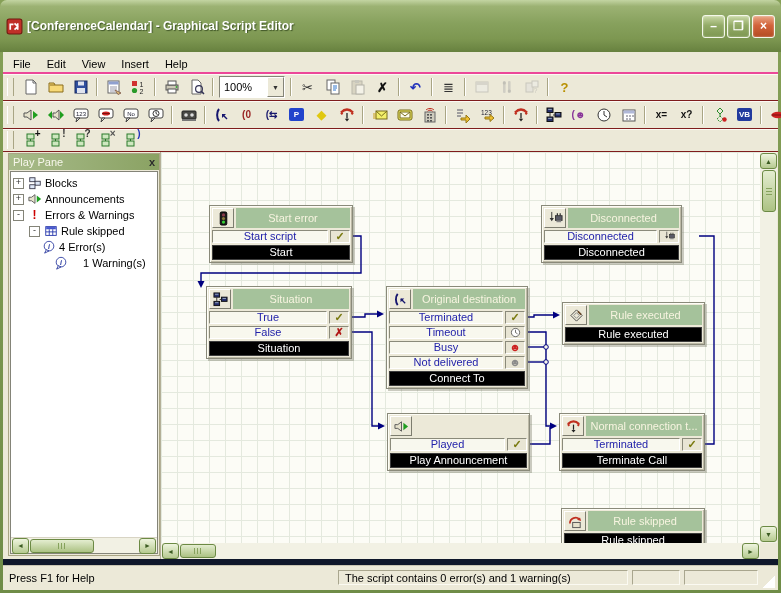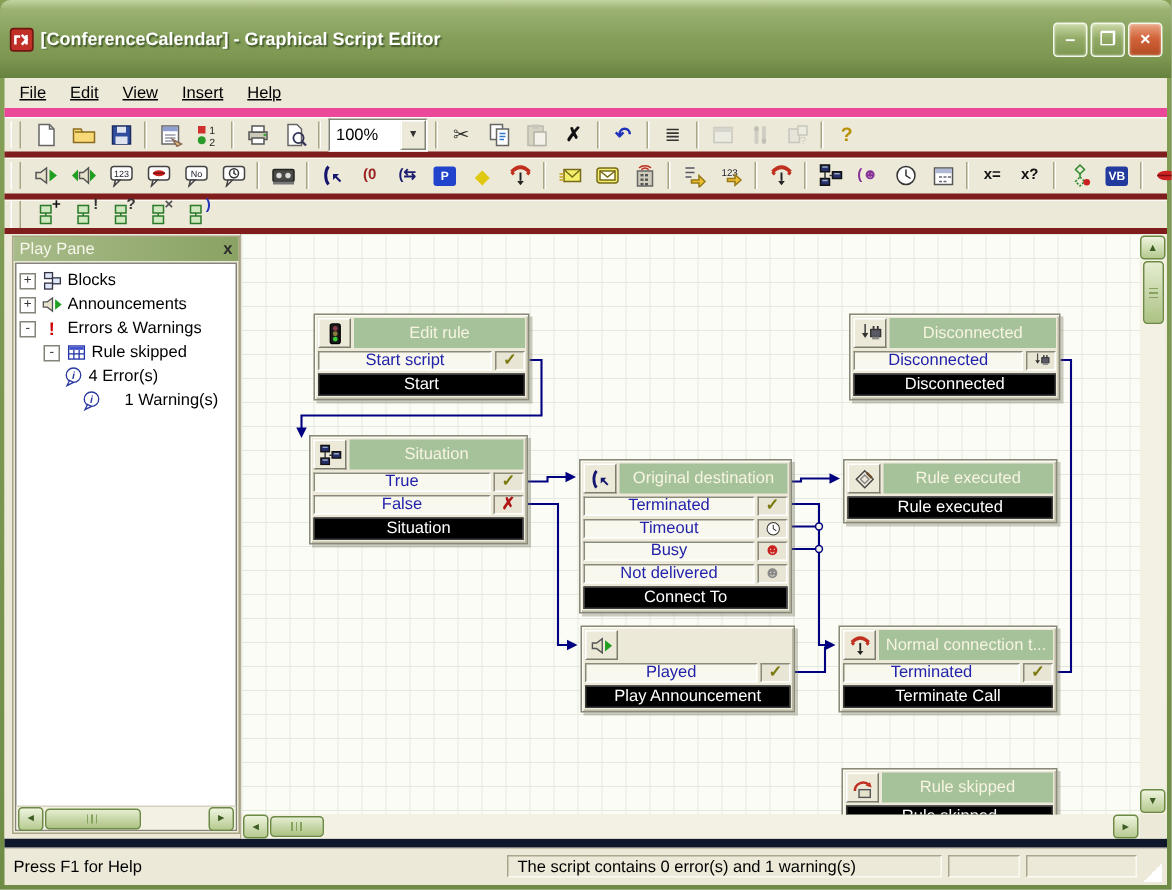--- a/index.html
+++ b/index.html
@@ -8,23 +8,23 @@
   
   .titlebar{height:44px;margin:0 -3px;border-radius:7px 7px 0 0;display:flex;align-items:center;padding:4px 6px;
     background:linear-gradient(180deg,#c3d4a2 0%,#9cb273 12%,#87a15d 45%,#7d9751 75%,#67813f 100%);}
   .win-icon{width:17px;height:16px;margin-right:4px;flex:none;}
   .win-title{flex:1;color:#fff;font-size:12px;font-weight:bold;text-shadow:1px 1px 1px #3f5526;white-space:nowrap;overflow:hidden;}
   .win-btn{width:21px;height:21px;margin-left:2px;border-radius:3px;border:1px solid #f4f8ea;display:flex;align-items:center;justify-content:center;
     color:#fff;font-weight:bold;font-size:12px;line-height:1;background:linear-gradient(180deg,#c9d8a6,#93ab67 45%,#7d9751);box-shadow:inset 0 0 2px rgba(255,255,255,.6);}
   .win-btn.close{background:linear-gradient(180deg,#e9a584,#d2633a 45%,#b34b22);}
   
   .app-body{flex:1;background:#ece9d8;display:flex;flex-direction:column;min-height:0;}
-  .menubar{height:20px;display:flex;align-items:center;padding-left:2px;border-bottom:6px solid #ec4899;text-decoration:underline;}
+  .menubar{height:20px;display:flex;align-items:flex-end;padding-left:2px;border-bottom:2px solid #ec4899;}
   .menu-item{padding:2px 8px;}
-  .toolbar{display:flex;align-items:center;padding:2px 2px;border-bottom:4px solid #7f1d1d;box-shadow:inset 0 1px 0 #fbfaf4;}
+  .toolbar{display:flex;align-items:center;padding:2px 2px;border-bottom:1px solid #7f1d1d;box-shadow:inset 0 1px 0 #fbfaf4;}
   #toolbar-row-1{height:27px;box-sizing:border-box;}
   #toolbar-row-2{height:28px;box-sizing:border-box;}
   #toolbar-row-3{height:23px;box-sizing:border-box;}
   .tb-grip{width:5px;height:18px;margin:0 4px 0 2px;border-left:1px solid #fff;border-right:1px solid #a9a584;flex:none;}
   .tb-sep{width:0;height:18px;border-left:1px solid #a9a584;border-right:1px solid #fff;margin:0 3px;flex:none;}
   .tb-btn{width:23px;height:21px;display:flex;align-items:center;justify-content:center;border:1px solid transparent;border-radius:2px;flex:none;}
   .tb-btn.disabled{opacity:.42;filter:grayscale(60%);}
   .ic{width:16px;height:16px;display:flex;align-items:center;justify-content:center;}
   .ic svg{width:16px;height:16px;}
   .ic.chr{font-size:13px;line-height:1;}
@@ -632,32 +632,32 @@
               <div class="blk-head">
                 <span class="blk-ico">
                   <svg viewBox="0 0 16 16">
                     <rect x="4.5" y="1" width="7" height="14" rx="1.5" fill="#1a1a1a" stroke="#000"></rect>
                     <circle cx="8" cy="4.2" r="1.7" fill="#8a3a4a"></circle>
                     <circle cx="8" cy="8" r="1.7" fill="#8a7a3a"></circle>
                     <circle cx="8" cy="11.8" r="1.7" fill="#35d035"></circle>
                   </svg>
                 </span>
                 <div class="blk-title-wrap">
-                  <span class="blk-title">Edit rule</span>
+                  <span class="blk-title">Start error</span>
                 </div>
               </div>
               <div class="blk-row">
                 <div class="blk-label">Start script</div>
                 <span class="blk-port">
                   <span class="pg" style="color:#7a7a10">✓</span>
                 </span>
               </div>
               <div class="blk-action">Start</div>
             </div>
-            <div class="block" style="left: 405px; top: 53px; width: 135px;">
+            <div class="block" style="left: 380px; top: 53px; width: 135px;">
               <div class="blk-head">
                 <span class="blk-ico">
                   <svg viewBox="0 0 16 16">
                     <path d="M4 1v8" stroke="#333"></path>
                     <path d="M4 11L1.7 7.5h4.6z" fill="#333"></path>
                     <rect x="8" y="5" width="7" height="5" fill="#5a5a66" stroke="#333"></rect>
                     <path d="M10 5V2.5M13 5V2.5" stroke="#333" stroke-width="1.3"></path>
                     <rect x="9" y="10" width="5" height="2" fill="#888"></rect>
                   </svg>
                 </span>
@@ -701,21 +701,21 @@
                 </span>
               </div>
               <div class="blk-row">
                 <div class="blk-label">False</div>
                 <span class="blk-port">
                   <span class="pg" style="color:#b01515">✗</span>
                 </span>
               </div>
               <div class="blk-action">Situation</div>
             </div>
-            <div class="block" style="left: 225px; top: 134px; width: 136px; margin-top: 16px;">
+            <div class="block" style="left: 225px; top: 134px; width: 136px;">
               <div class="blk-head">
                 <span class="blk-ico">
                   <svg viewBox="0 0 16 16">
                     <path d="M5 2C2.5 5 2.5 11 5 14" stroke="#16166e" stroke-width="2" fill="none"></path>
                     <path d="M13 12L8.5 7.5" stroke="#16166e" stroke-width="1.4"></path>
                     <path d="M8 11V7h4z" fill="#16166e"></path>
                   </svg>
                 </span>
                 <div class="blk-title-wrap">
                   <span class="blk-title">Original destination</span>

